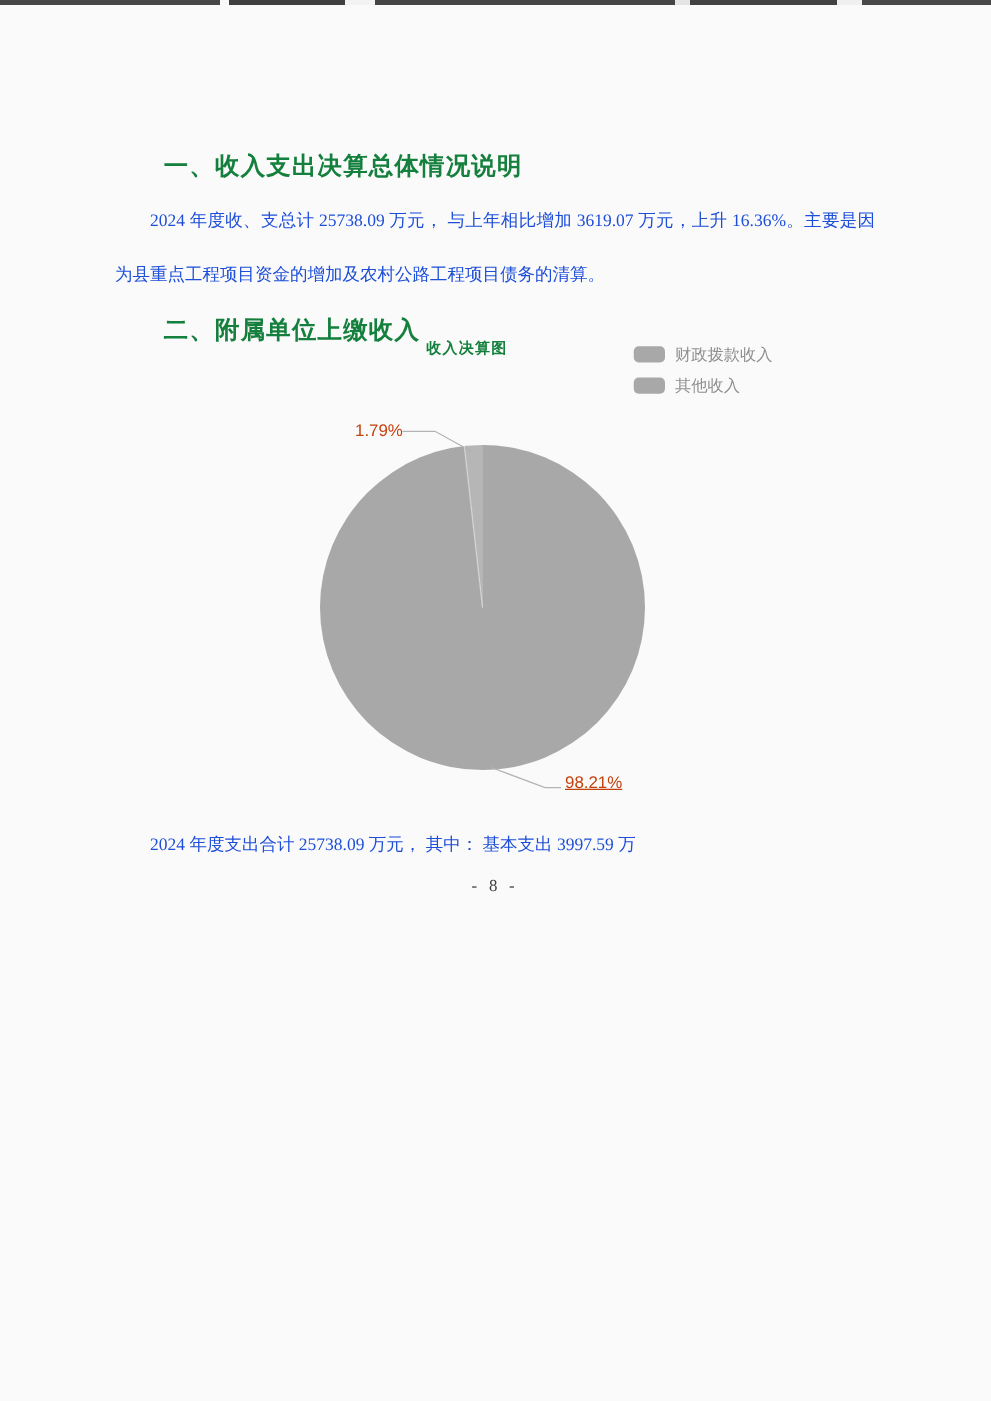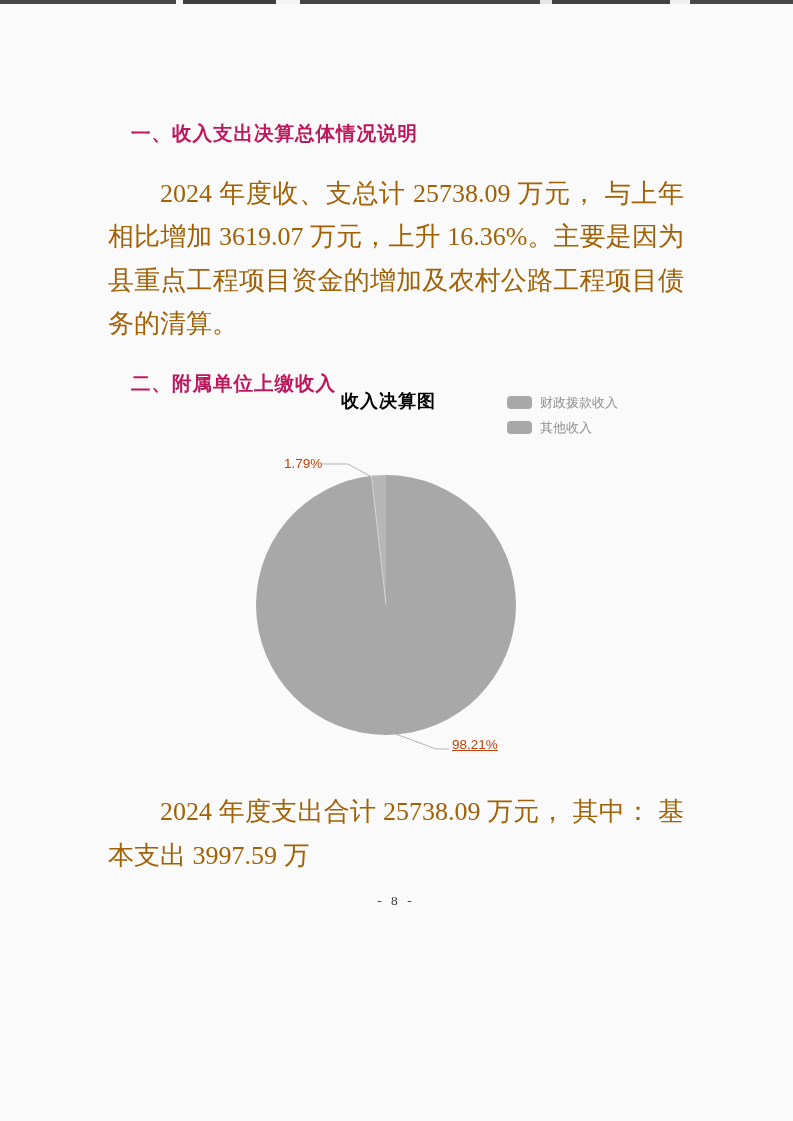--- a/index.html
+++ b/index.html
@@ -25,39 +25,39 @@
       #484848 690px,#484848 793px);
   }
   .content{padding:112px 93px 0 92px;}
   .sec-heading{
     font-family:"Liberation Sans","DejaVu Sans",sans-serif;
     font-weight:bold;
     font-size:19.5px;
     line-height:43.5px;
     margin:0 0 0 39px;
     letter-spacing:1px;
-    color:#be185d;
+    color:#15803d;
   }
   .body-par{
-    font-size:26px;
+    font-size:14px;
     line-height:43.5px;
-    margin:16px;
+    margin:0;
     text-indent:2em;
     text-align:justify;
-    color:#a16207;
+    color:#1d4ed8;
   }
   .chart-block{
     position:relative;
     width:608px;height:385px;
     margin-top:-16px;
   }
   .chart-title{
     position:absolute;left:249px;top:0;
     font-family:"Liberation Sans","DejaVu Sans",sans-serif;
-    font-weight:bold;font-size:18px;color:#000000;
+    font-weight:bold;font-size:12px;color:#15803d;
     letter-spacing:1px;
   }
   .legend{position:absolute;left:415px;top:6px;}
   .legend-row{display:flex;align-items:center;height:15px;margin-bottom:10px;}
   .legend-swatch{
     width:25px;height:13px;border-radius:4px;
     background:#a3a3a3;flex:0 0 auto;
   }
   .legend-label{
     font-family:"Liberation Sans","DejaVu Sans",sans-serif;

